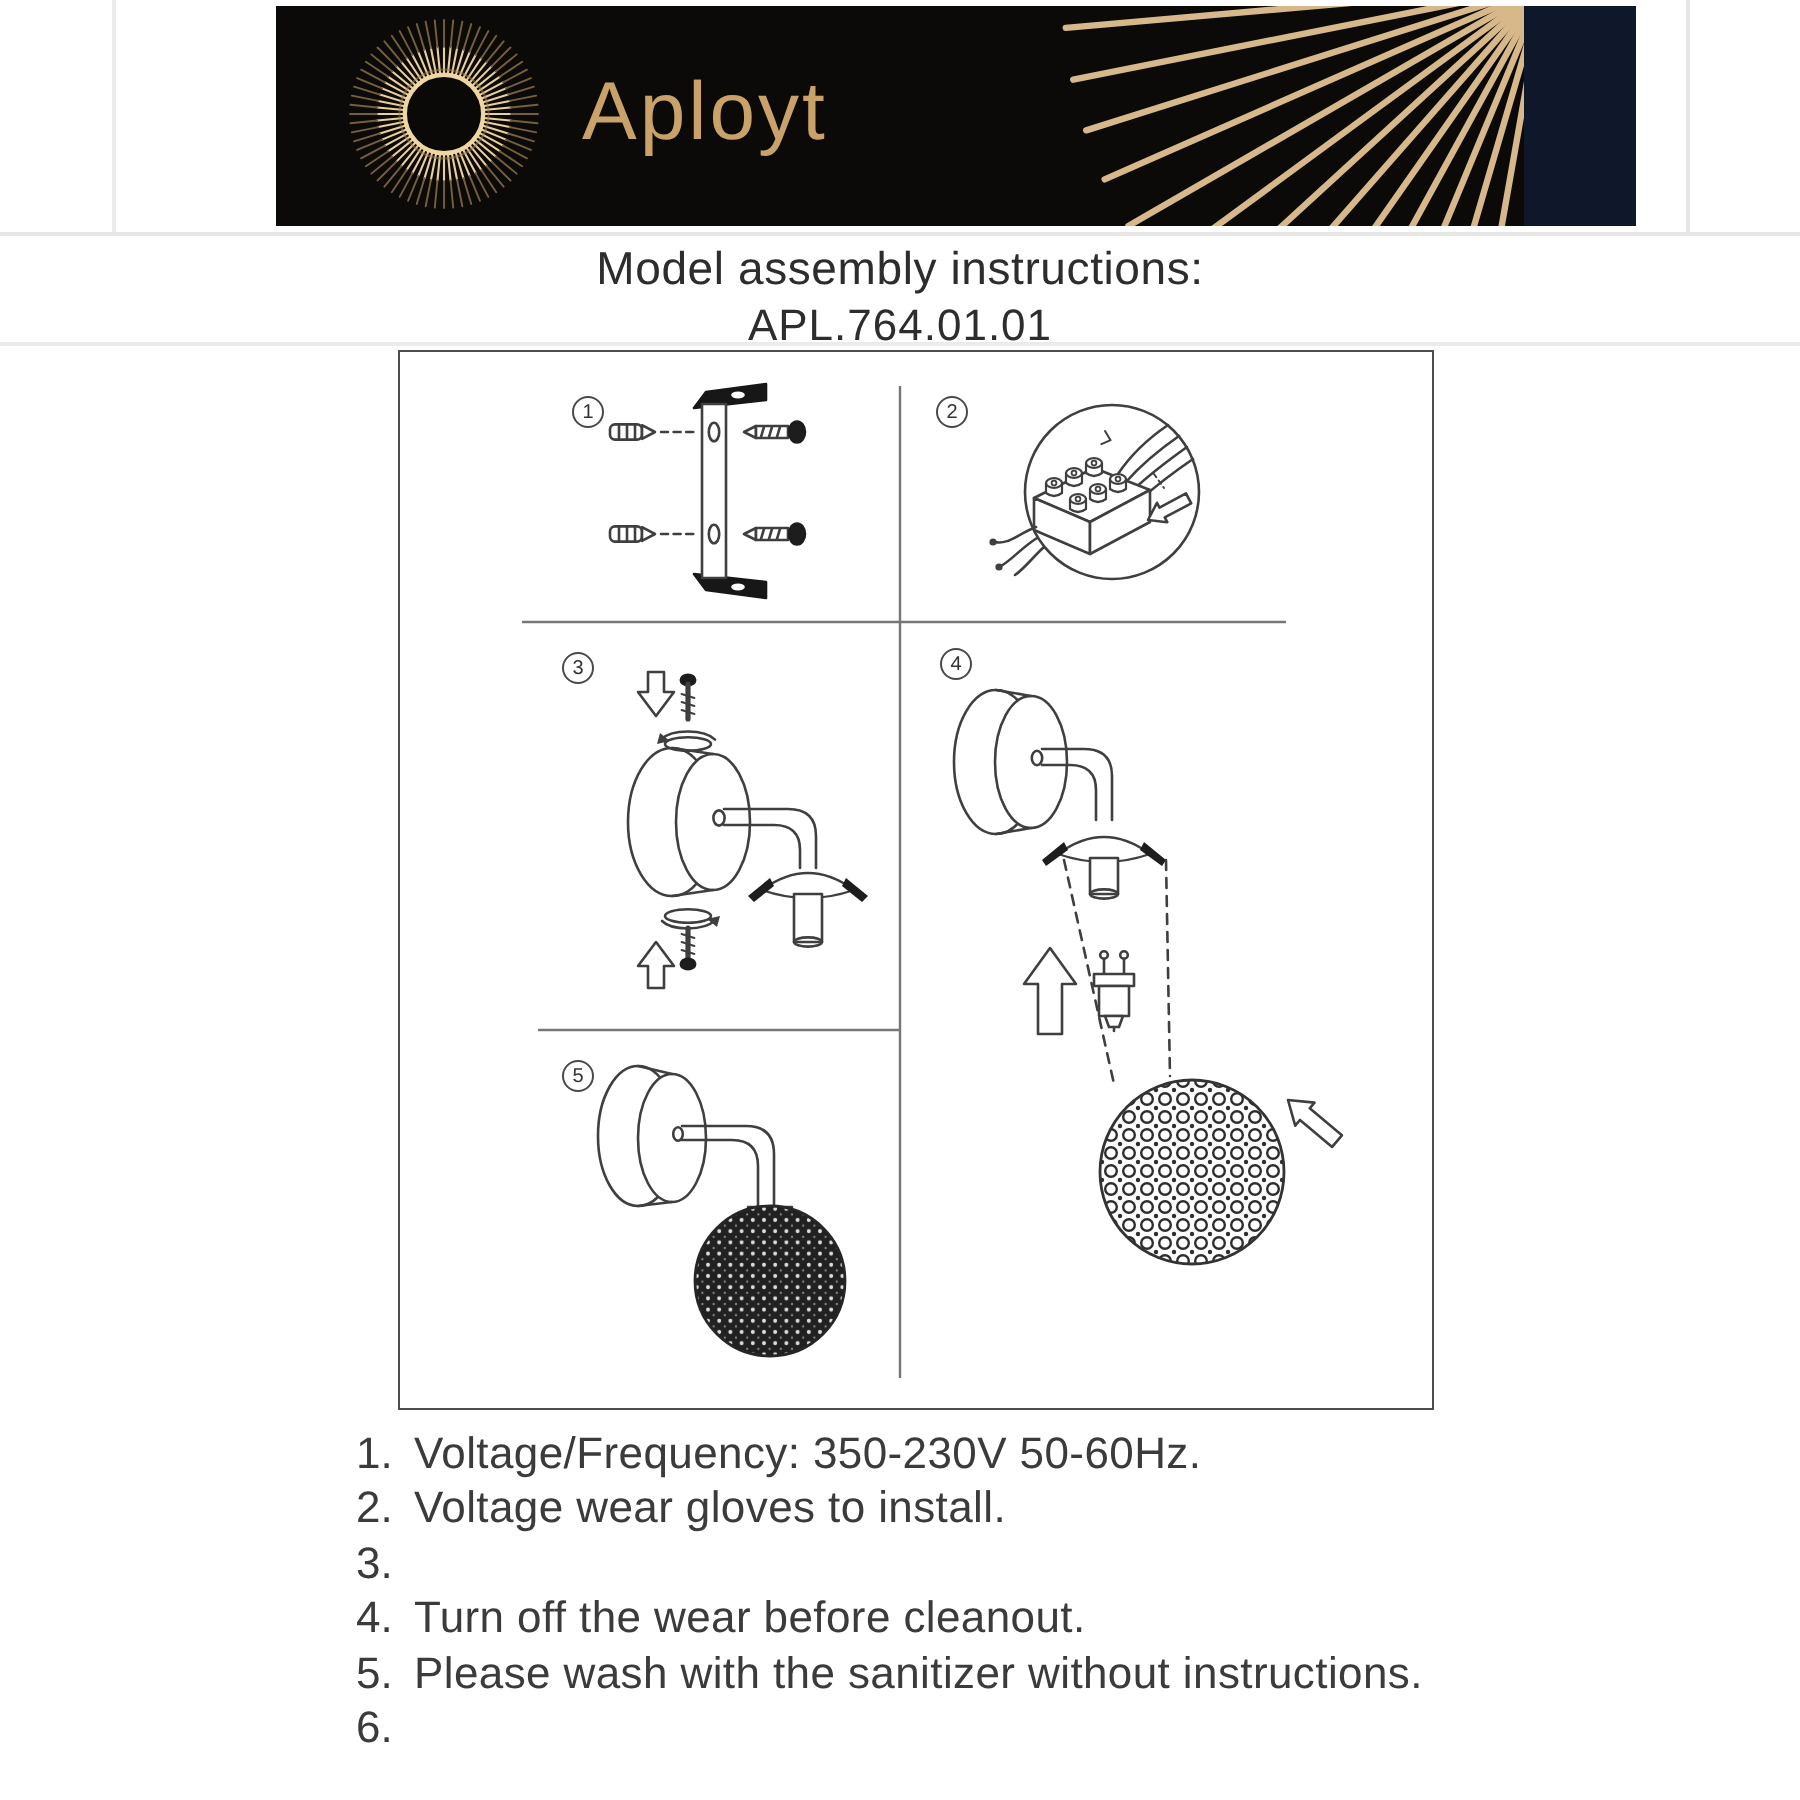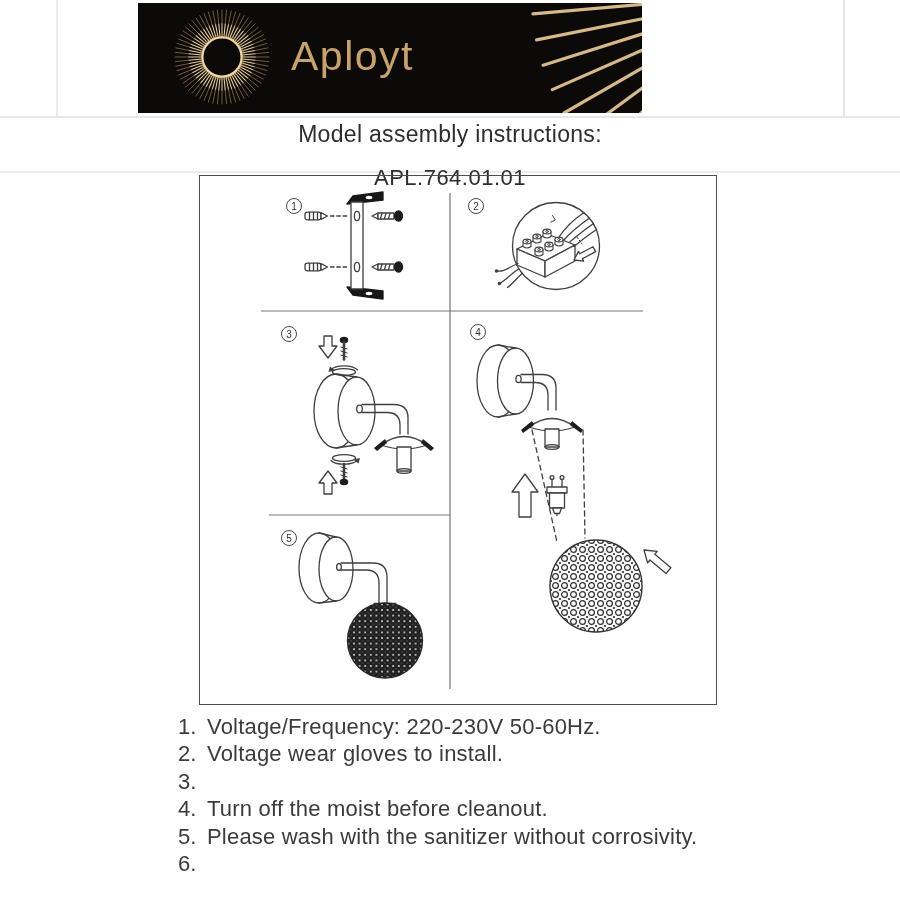--- a/index.html
+++ b/index.html
@@ -1,35 +1,35 @@
 <!DOCTYPE html>
 <html><head>
 <meta charset="utf-8">
 <style>
   html,body{margin:0;padding:0;}
   body{
     width:900px;height:900px;position:relative;background:#ffffff;
     font-family:"Liberation Sans", sans-serif;overflow:hidden;
   }
   
-  .banner{position:absolute;left:138px;top:3px;width:504px;height:110px;background:#0f172a;overflow:hidden;}
+  .banner{position:absolute;left:138px;top:3px;width:680px;height:110px;background:#0f172a;overflow:hidden;}
   .banner svg{position:absolute;left:0;top:0;}
   .brand{
     position:absolute;left:153px;top:50%;transform:translateY(-54%);
     font-size:41px;font-weight:400;letter-spacing:1.5px;color:#c9a269;white-space:nowrap;
   }
   
   .scan-1{position:absolute;left:0;top:116px;width:900px;height:2px;background:#e7e7e7;}
   .scan-2{position:absolute;left:0;top:171px;width:900px;height:2px;background:#ebebeb;}
   .scan-3{position:absolute;left:843px;top:0;width:2px;height:116px;background:#dedede;opacity:.8;}
   .scan-4{position:absolute;left:56px;top:0;width:2px;height:116px;background:#e3e3e3;opacity:.7;}
   
   .title{position:absolute;left:0;top:121px;width:100%;text-align:center;color:#2d2d2d;}
   .title .t1{font-size:23px;letter-spacing:.3px;text-align:center;}
-  .title .t2{font-size:22px;letter-spacing:.5px;margin-top:17px;}
+  .title .t2{font-size:22px;letter-spacing:.5px;margin-top:2px;}
   
   .diagram-box{
     position:absolute;left:199px;top:175px;width:518px;height:530px;
     border:1.5px solid #4d4d4d;box-sizing:border-box;
   }
   .diagram-box svg{position:absolute;left:0;top:0;}
   .step-num{
     position:absolute;width:16px;height:16px;border:1.2px solid #4a4a4a;border-radius:50%;
     box-sizing:border-box;display:flex;align-items:center;justify-content:center;
     font-size:10px;color:#333;background:#fff;
@@ -389,35 +389,35 @@
     <span class="step-num" style="left:86px;top:22px">1</span>
     <span class="step-num" style="left:268px;top:22px">2</span>
     <span class="step-num" style="left:81px;top:150px">3</span>
     <span class="step-num" style="left:270px;top:148px">4</span>
     <span class="step-num" style="left:81px;top:354px">5</span>
   </div>
 
   <div class="instructions">
     <div class="inst-row">
       <span class="inst-num">1.</span>
-      <span class="inst-text">Voltage/Frequency: 220-230V 50-60Hz.</span>
+      <span class="inst-text">Voltage/Frequency: 350-230V 50-60Hz.</span>
     </div>
     <div class="inst-row">
       <span class="inst-num">2.</span>
       <span class="inst-text">Voltage wear gloves to install.</span>
     </div>
     <div class="inst-row">
       <span class="inst-num">3.</span>
     </div>
     <div class="inst-row">
       <span class="inst-num">4.</span>
-      <span class="inst-text">Turn off the moist before cleanout.</span>
+      <span class="inst-text">Turn off the wear before cleanout.</span>
     </div>
     <div class="inst-row">
       <span class="inst-num">5.</span>
-      <span class="inst-text">Please wash with the sanitizer without corrosivity.</span>
+      <span class="inst-text">Please wash with the sanitizer without instructions.</span>
     </div>
     <div class="inst-row">
       <span class="inst-num">6.</span>
     </div>
   </div>
 
 </div>
 
 </body></html>

